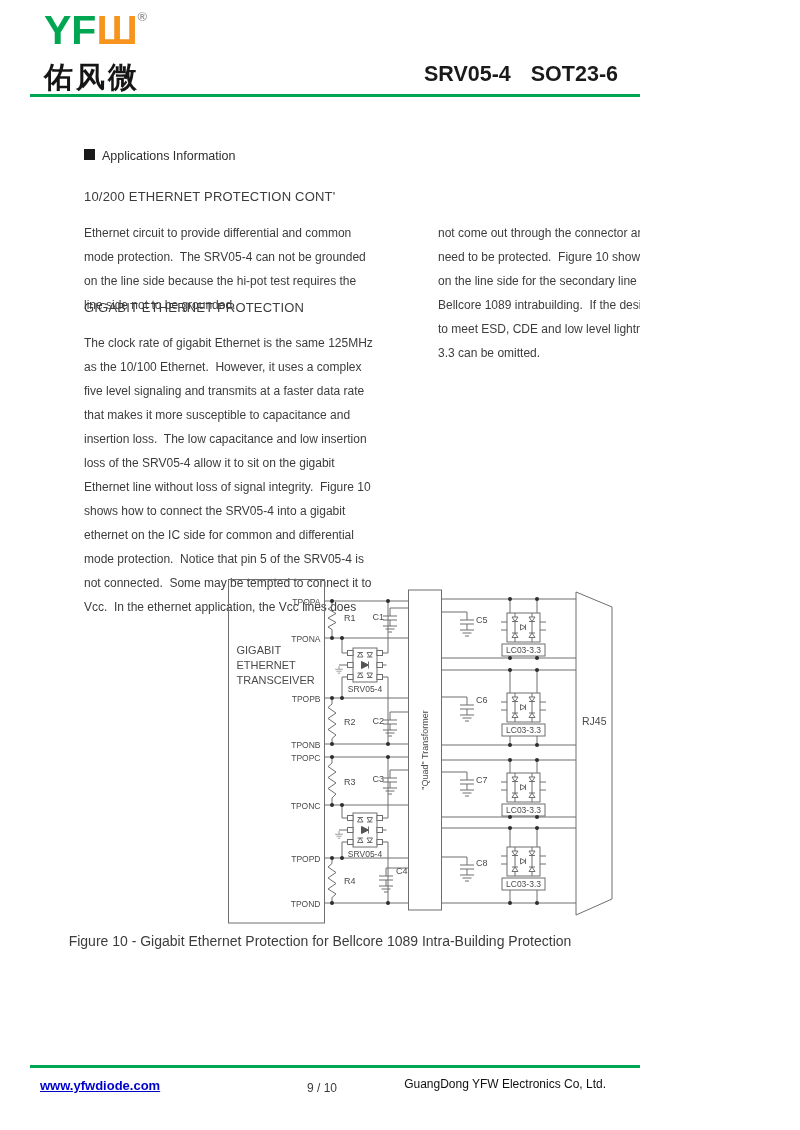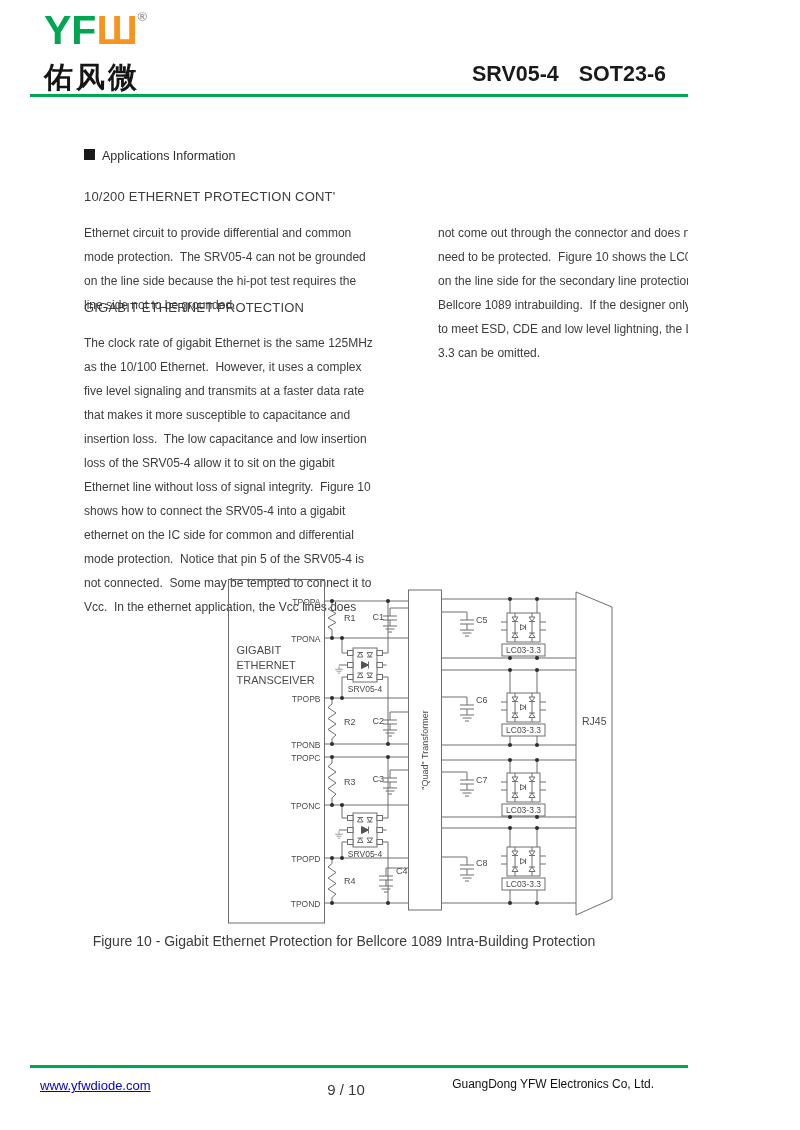--- a/index.html
+++ b/index.html
@@ -1,18 +1,18 @@
 <!DOCTYPE html>
 <html style="--green: #00a651; --orange: #f7941e; --link: #0000cc;"><head>
 <meta charset="utf-8">
 <style>
   html,body { margin:0; padding:0; background:#ffffff; }
   .page {
     position:relative; width:640px; height:1130px; background:#fff;
-    font-family:"Liberation Sans", sans-serif; color:#3c3c3c; overflow:hidden;padding-left:48px;
+    font-family:"Liberation Sans", sans-serif; color:#3c3c3c; overflow:hidden;
   }
   
   .logo { position:absolute; left:44px; top:10px; line-height:1; }
   .logo-row { font-size:41px; font-weight:800; letter-spacing:0px; }
   .logo-yf { color:var(--green); }
   .logo-w  { color:var(--orange); }
   .logo-reg{ color:#9a9a9a; font-size:13px; vertical-align:top; font-weight:700; }
   .logo-cn { margin-top:12px; font-size:29px; font-weight:700; color:#151515; letter-spacing:3px; }
   .part-number { position:absolute; right:22px; top:62px; display:flex; gap:20px;
     font-size:21.5px; font-weight:700; color:#1a1a1a; }
@@ -29,23 +29,23 @@
   
   .schematic { position:absolute; left:215px; top:570px; width:410px; height:362px; }
   .schematic .w { stroke:#6e6e6e; stroke-width:1; fill:none; }
   .schematic .pin { stroke:#6e6e6e; stroke-width:1; fill:#ffffff; }
   .schematic .d { fill:#2e2e2e; stroke:none; }
   .schematic .fd { fill:#555; stroke:#555; }
   .schematic text { fill:#4a4a4a; stroke:none; font-family:"Liberation Sans", sans-serif; }
   .t8 { font-size:8.5px; } .t9 { font-size:9px; } .t10 { font-size:10.5px; } .t11 { font-size:11px; }
   .caption { position:absolute; left:0; right:0; top:933px; text-align:center; font-size:14px; color:#3c3c3c; }
   
-  .footer-web { position:absolute; left:40px; top:1078px; font-size:13px; font-weight:400;
+  .footer-web { position:absolute; left:40px; top:1078px; font-size:13px; font-weight:700;
     color:var(--link); text-decoration:underline; }
-  .footer-page { position:absolute; left:4px; right:0; top:1081px; text-align:center; font-size:15px; color:#3a3a3a; }
+  .footer-page { position:absolute; left:4px; right:0; top:1081px; text-align:center; font-size:12px; color:#3a3a3a; }
   .footer-company { position:absolute; right:34px; top:1077px; font-size:12px; font-weight:400; color:#111; }
 </style>
 </head>
 <body>
 
 <div class="page">
 
   <div class="logo">
     <div class="logo-row">
       <span class="logo-yf">YF</span><span class="logo-w">Ш</span><span class="logo-reg">®</span>

